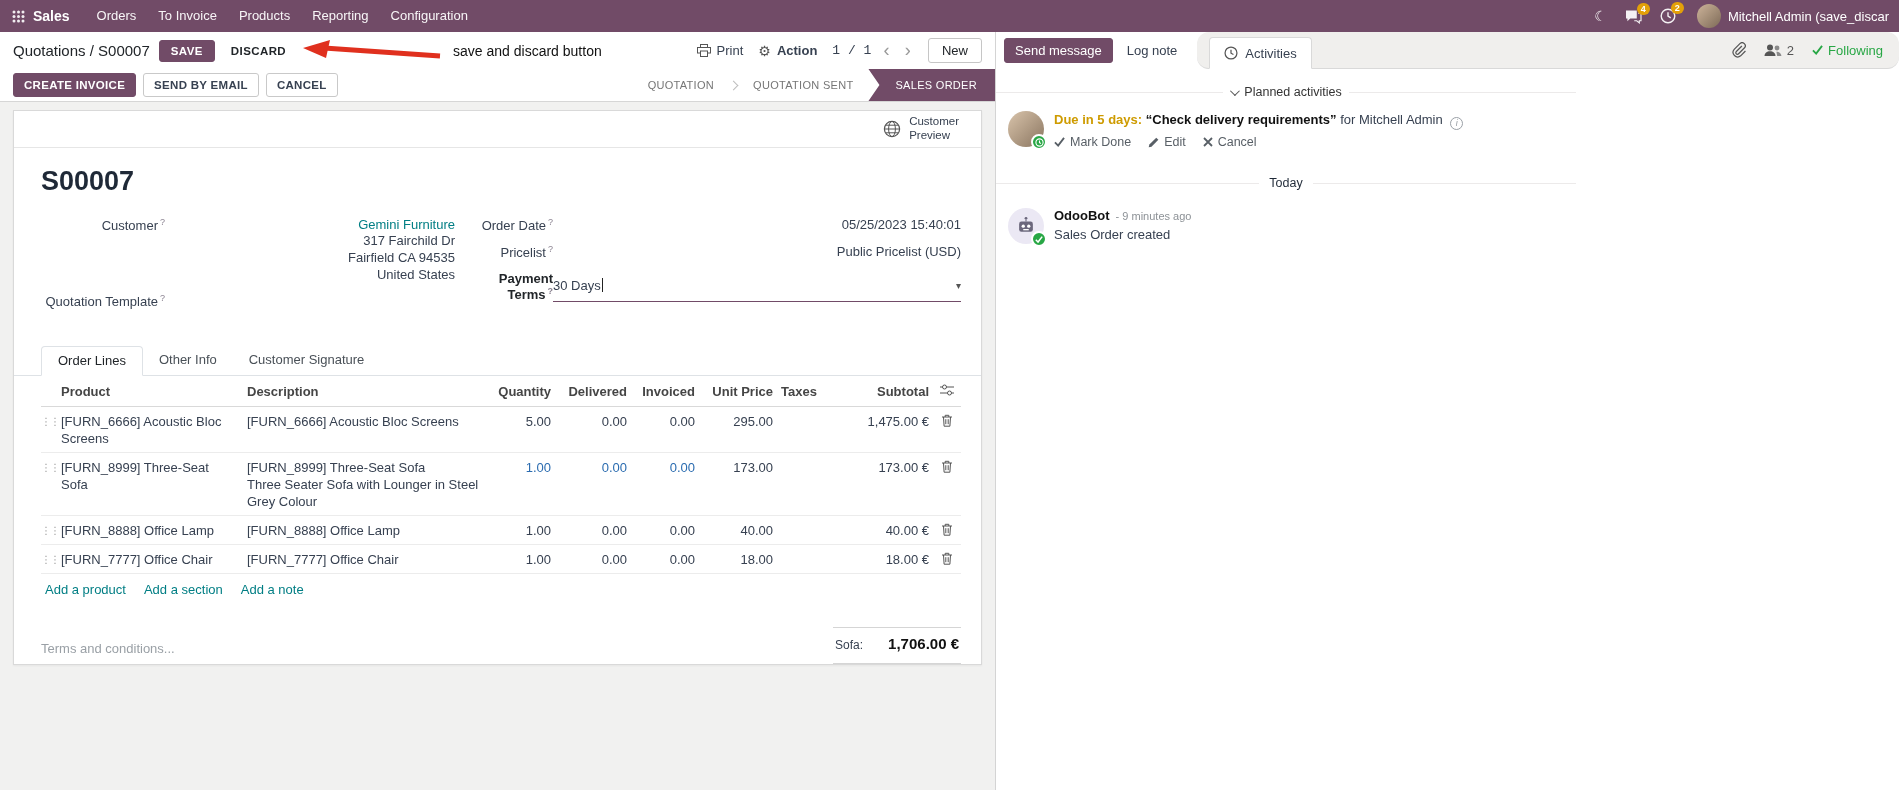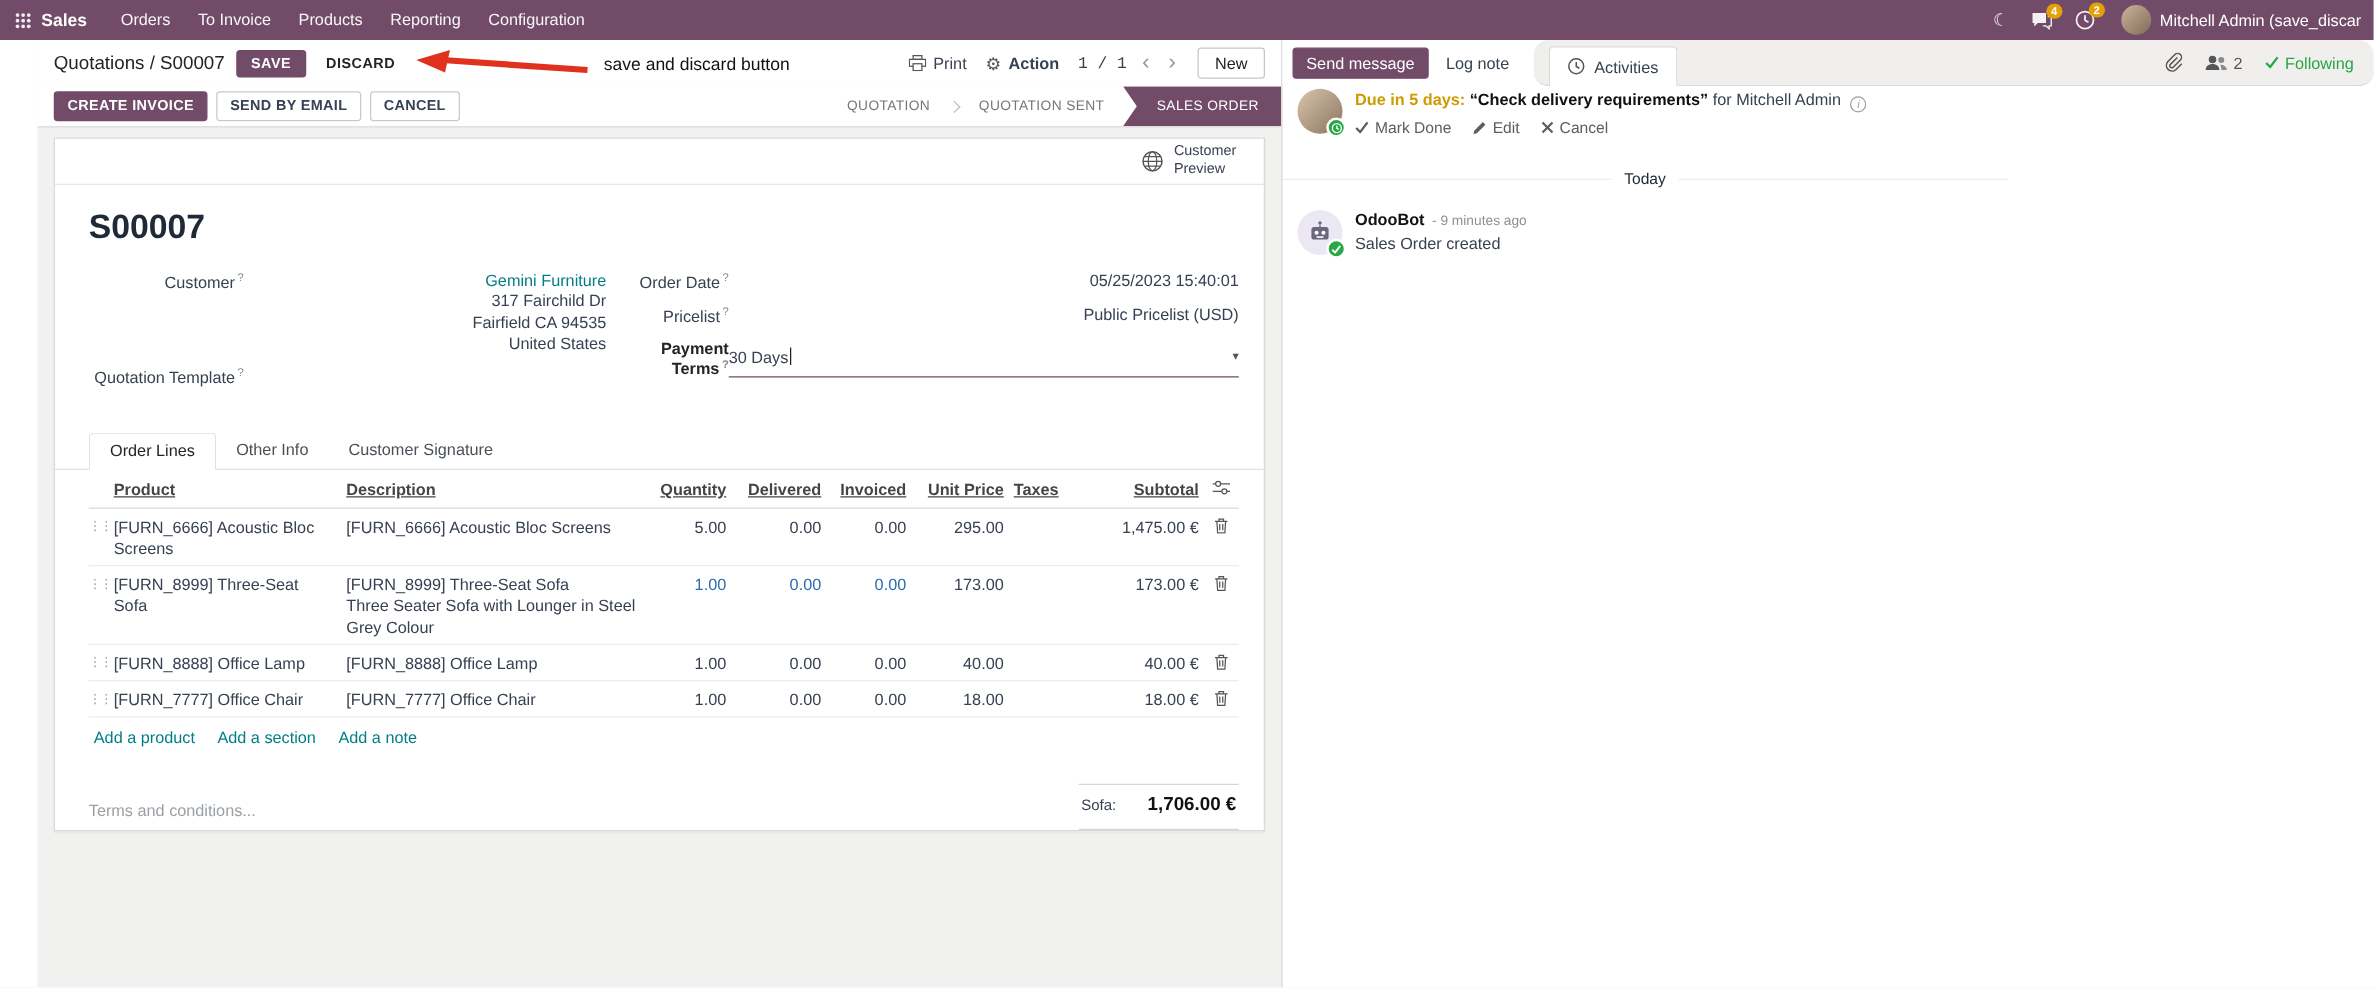--- a/index.html
+++ b/index.html
@@ -13,21 +13,21 @@
   .brand { font-weight:700; font-size:14px; margin-right:16px; cursor:pointer; }
   .tmenu { line-height:32px; padding:0 11px; font-size:13px; color:rgba(255,255,255,.95); cursor:pointer; white-space:nowrap; }
   .top-spacer { flex:1; }
   .topicon { position:relative; margin:0 9px; display:flex; align-items:center; cursor:pointer; }
   .moon-glyph { font-size:14px; color:#fff; opacity:.9; }
   .nbadge { position:absolute; top:-6px; right:-8px; background:#E3A008; color:#fff; border-radius:8px; font-size:9px; font-weight:700; line-height:12px; padding:0 4px; }
   .tavatar { width:24px; height:24px; border-radius:50%; background:linear-gradient(135deg,#cdb49a,#7d6a57); margin:0 7px 0 12px; flex:none; }
   .username { font-size:13px; white-space:nowrap; overflow:hidden; }
 
   
-  .content-row { display:flex; height:758px;padding-left:30px; }
+  .content-row { display:flex; height:758px; }
   .main { width:995px; flex:none; display:flex; flex-direction:column; background:#f1f1f0; }
   .chatter { flex:1; min-width:0; border-left:1px solid #d4d4d4; background:#fff; display:flex; flex-direction:column; }
 
   
   .control-panel { height:37px; background:#fff; display:flex; align-items:center; padding:0 13px; gap:9px; }
   .breadcrumb { font-size:15px; color:#212529; white-space:nowrap; }
   .bc-link { cursor:pointer; }
   .btn-save { background:#714B67; color:#fff; border:1px solid #714B67; border-radius:3px; font-size:11.5px; font-weight:700; letter-spacing:.4px; padding:4px 11px; cursor:pointer; }
   .btn-discard { background:none; border:none; color:#212529; font-size:11.5px; font-weight:700; letter-spacing:.4px; padding:4px 7px; cursor:pointer; }
   .annotation-text { font-size:14px; color:#111; white-space:nowrap; margin-left:2px; }
@@ -73,21 +73,21 @@
   .pt-caret { margin-left:auto; color:#555; font-size:10px; }
 
   
   .tabs { display:flex; border-bottom:1px solid #dee2e6; margin:26px -20px 0 -27px; padding-left:27px; }
   .tab { padding:6px 16px 7px; color:#495057; cursor:pointer; }
   .tab.active { background:#fff; border:1px solid #dee2e6; border-bottom:1px solid #fff; margin-bottom:-1px; border-radius:4px 4px 0 0; color:#212529; font-weight:500; }
 
   
   .orow { display:flex; align-items:flex-start; border-bottom:1px solid #ececec; padding:6px 0 5px; }
   .orow.ohead { border-bottom:1px solid #d9d9d9; padding:7px 0 6px; }
-  .ohead .c { font-weight:700; color:#454545;text-decoration:underline; }
+  .ohead .c { font-weight:700; color:#454545; }
   .c { padding:0 4px; line-height:17px; }
   .col-handle { width:16px; flex:none; padding:0; color:#9a9a9a; font-size:10px; letter-spacing:-1px; cursor:grab; text-align:center; }
   .col-product { width:186px; flex:none; }
   .col-desc { flex:1; min-width:0; }
   .col-qty { width:64px; flex:none; }
   .col-del { width:76px; flex:none; }
   .col-inv { width:68px; flex:none; }
   .col-price { width:78px; flex:none; }
   .col-taxes { width:60px; flex:none; }
   .col-sub { width:96px; flex:none; }
@@ -454,20 +454,26 @@
             <svg width="11" height="10" viewBox="0 0 12 11">
                 <path d="M1 6l3.5 3.5L11 1" fill="none" stroke="currentColor" stroke-width="2"></path>
               </svg>
             <span>Following</span>
           </span>
         </span>
       </span>
     </div>
 
     <div class="chatter-body">
+      <div class="centered-block">
+        <div class="planned-head">
+          <span class="chev-down"></span>
+          <span>Planned activities</span>
+        </div>
+      </div>
 
       <div class="activity">
         <span class="av av-photo">
           <span class="av-badge">
             <svg width="9" height="9" viewBox="0 0 16 16">
                 <circle cx="8" cy="8" r="6.4" fill="none" stroke="#fff" stroke-width="2"></circle>
                 <path d="M8 4.5v3.8l2.6 1.5" fill="none" stroke="#fff" stroke-width="2"></path>
               </svg>
           </span>
         </span>

